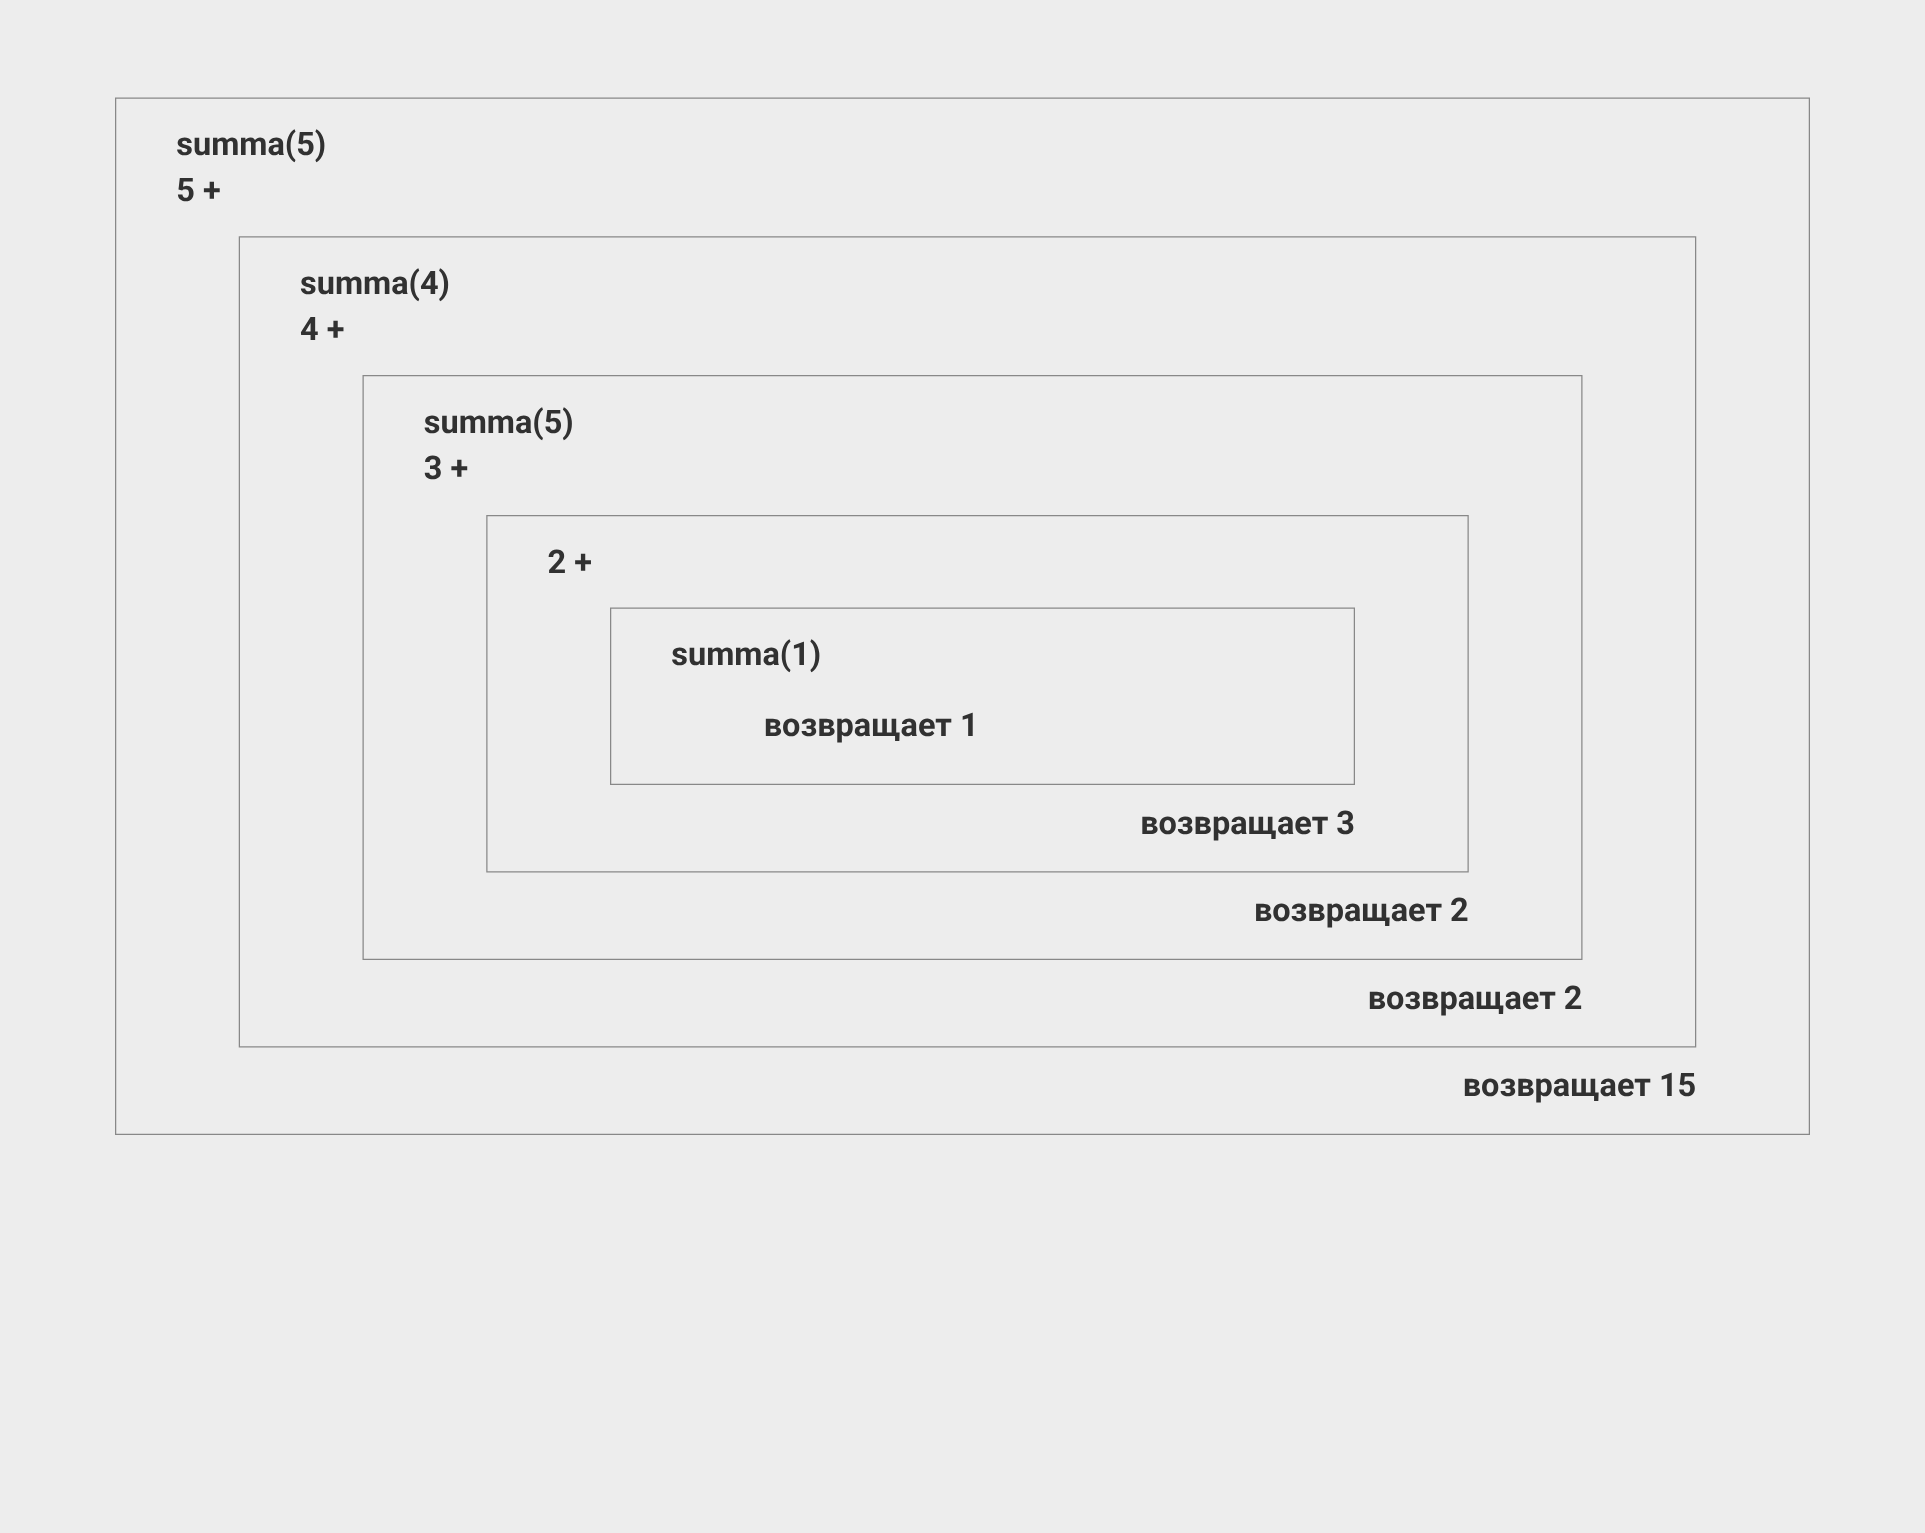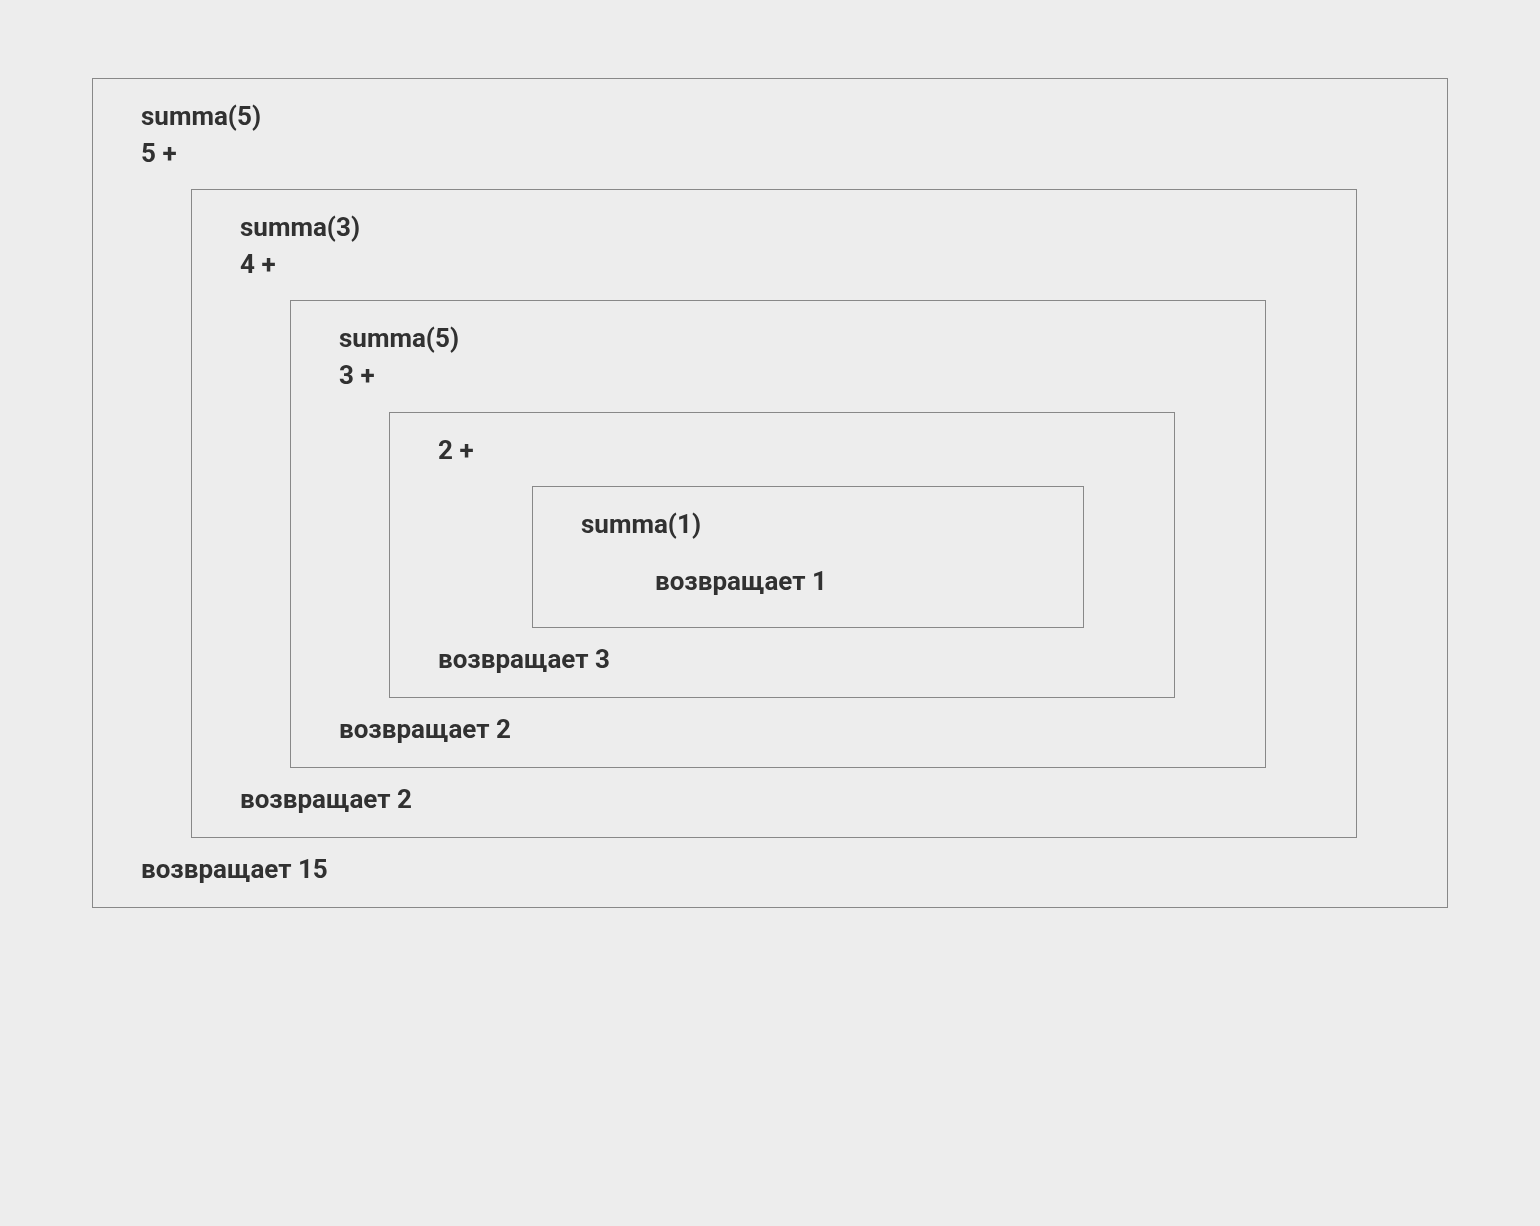--- a/index.html
+++ b/index.html
@@ -28,46 +28,45 @@
     }
     .frame .call-label {
       display: block;
       margin-bottom: 2px;
     }
     .frame .addend {
       display: block;
       margin-bottom: 18px;
     }
     .frame .return-line {
-      text-align: left;
+      text-align: right;
       padding-top: 14px;
       padding-bottom: 6px;
     }
     .frame .child-wrap {
       padding-left: 50px;
     }
     .frame-inner {
       padding-bottom: 18px;
-      margin-left: 44px;
     }
     .frame-inner .innertext {
       padding-top: 20px;
       padding-left: 74px;
       padding-bottom: 10px;
     }
   </style>
 </head>
 <body>
 
 <div class="frame">
   <span class="call-label">summa(5)</span>
   <span class="addend">5 +</span>
   <div class="child-wrap">
     <div class="frame">
-      <span class="call-label">summa(3)</span>
+      <span class="call-label">summa(4)</span>
       <span class="addend">4 +</span>
       <div class="child-wrap">
         <div class="frame">
           <span class="call-label">summa(5)</span>
           <span class="addend">3 +</span>
           <div class="child-wrap">
             <div class="frame">
               <span class="addend">2 +</span>
               <div class="child-wrap">
                 <div class="frame frame-inner">

